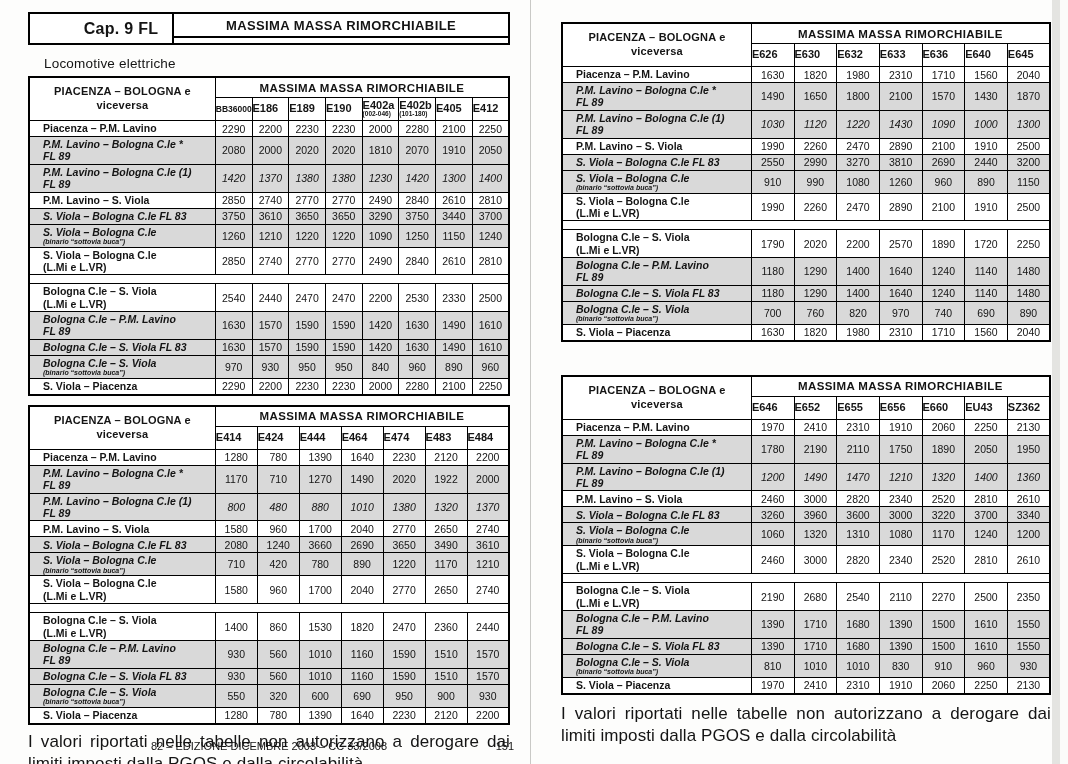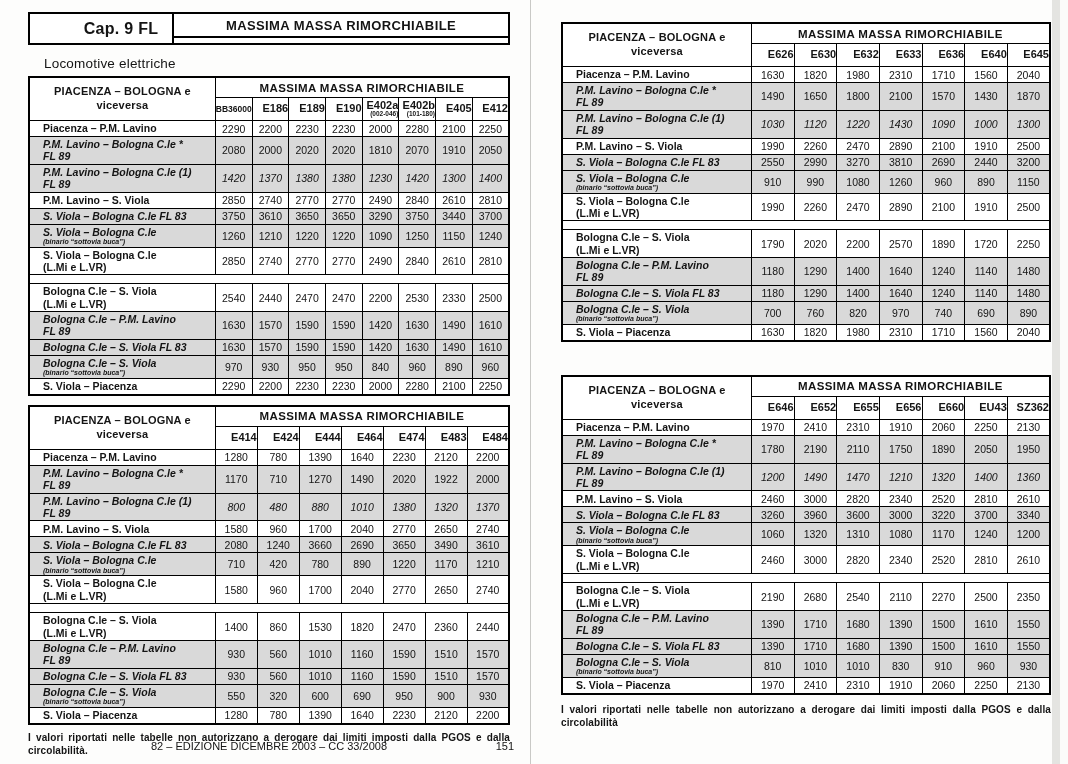--- a/index.html
+++ b/index.html
@@ -26,32 +26,32 @@
   .subtitle { position:absolute; left:44px; top:56px; font-size:13.5px; letter-spacing:0.2px; }
 
   .content-left  { position:absolute; left:28px; top:76px;  width:482px; }
   .content-right { position:absolute; left:30px; top:22px;  width:490px; }
 
   table.mm-table { border-collapse:collapse; width:100%; table-layout:fixed; border:2px solid #000; background:#fff; margin:0; }
   table.mm-table + table.mm-table { margin-top:9px; }
   .mm-table th, .mm-table td { border:1px solid #000; padding:0; vertical-align:middle; }
   .mm-table th.corner { width:38.5%; font-size:11px; font-weight:bold; text-align:center; line-height:1.25; letter-spacing:0.2px; }
   .mm-table th.span   { font-size:11.5px; font-weight:bold; text-align:center; height:19px; letter-spacing:0.4px; }
-  .mm-table th.col    { font-size:11px; font-weight:bold; text-align:right; height:22px; line-height:1.05; }
+  .mm-table th.col    { font-size:11px; font-weight:bold; text-align:left; height:22px; line-height:1.05; }
   .mm-table th.col.narrow { font-size:8.5px; }
   .mm-table th.col .sub { display:block; font-size:6.5px; font-weight:bold; margin-top:-1px; }
   .mm-table td.route { text-align:left; padding:1px 13px; font-weight:bold; font-size:10.5px; line-height:1.18; }
   .mm-table td.route .small { font-size:7px; font-weight:bold; line-height:1.1; }
   .mm-table td.val { text-align:center; font-size:10.5px; height:15px; }
   .mm-table tr.shaded td { background:#d9d9d9; }
   .mm-table tr.shaded td.route { font-style:italic; }
   .mm-table tr.ital td.val { font-style:italic; }
   .mm-table tr.sep td { height:8px; background:#fff; border-left:none; border-right:none; padding:0; }
 
-  .note { font-weight:bold; font-size:10px; line-height:1.3; text-align:justify; margin-top:6px; letter-spacing:0.1px; }
+  .note { font-weight:normal; font-size:17px; line-height:1.3; text-align:justify; margin-top:6px; letter-spacing:0.1px; }
 
   .footer { position:absolute; top:740px; font-size:11px; }
   .footer-left  { left:28px; width:482px; text-align:center; }
   .footer-right { left:30px; width:490px; text-align:center; }
   .pageno-left  { position:absolute; right:-4px; top:0; }
   .pageno-right { position:absolute; left:0; top:0; }
 </style>
 </head>
 <body>
 

